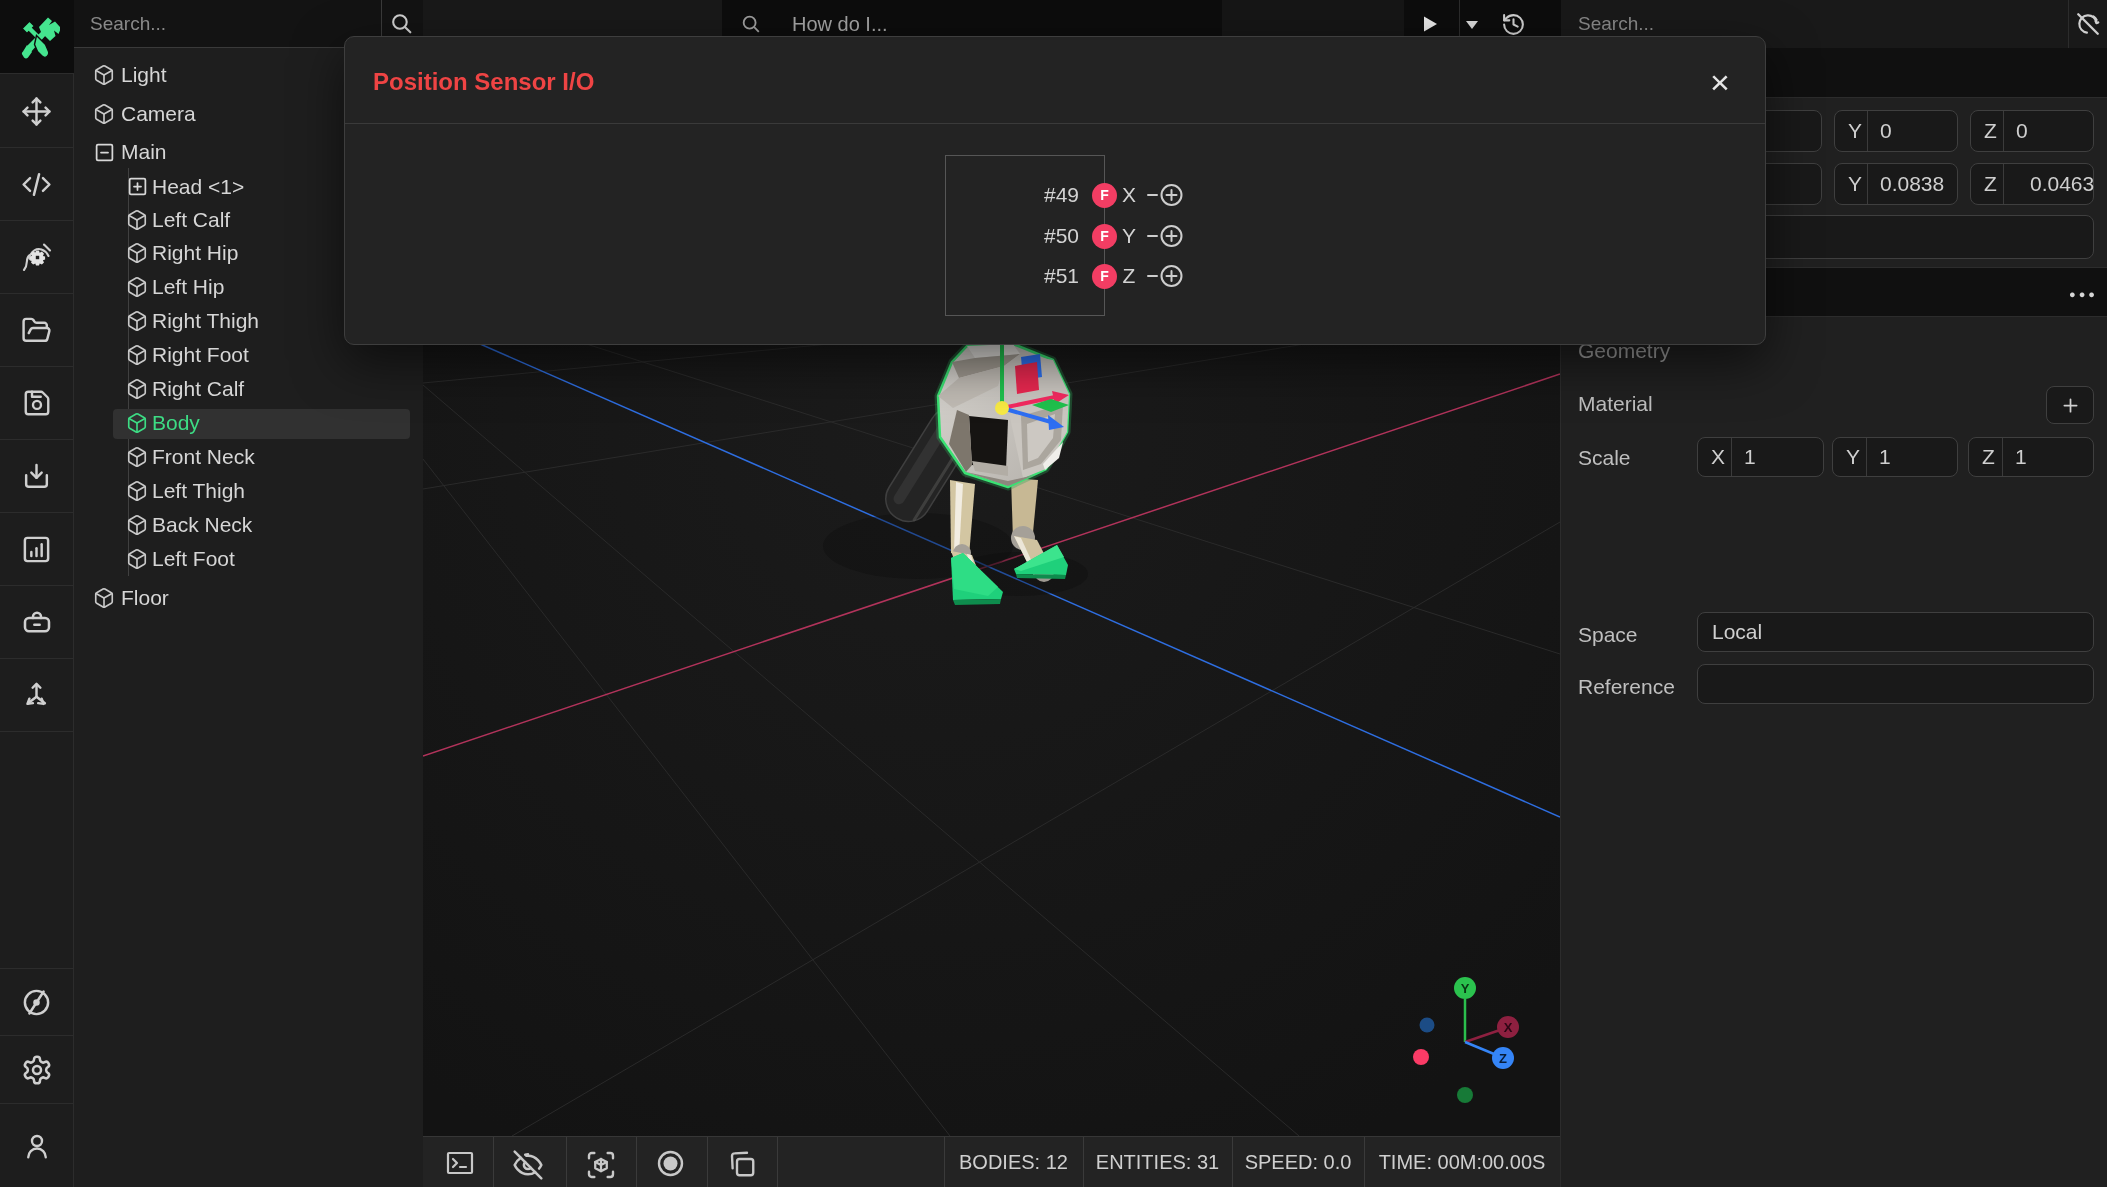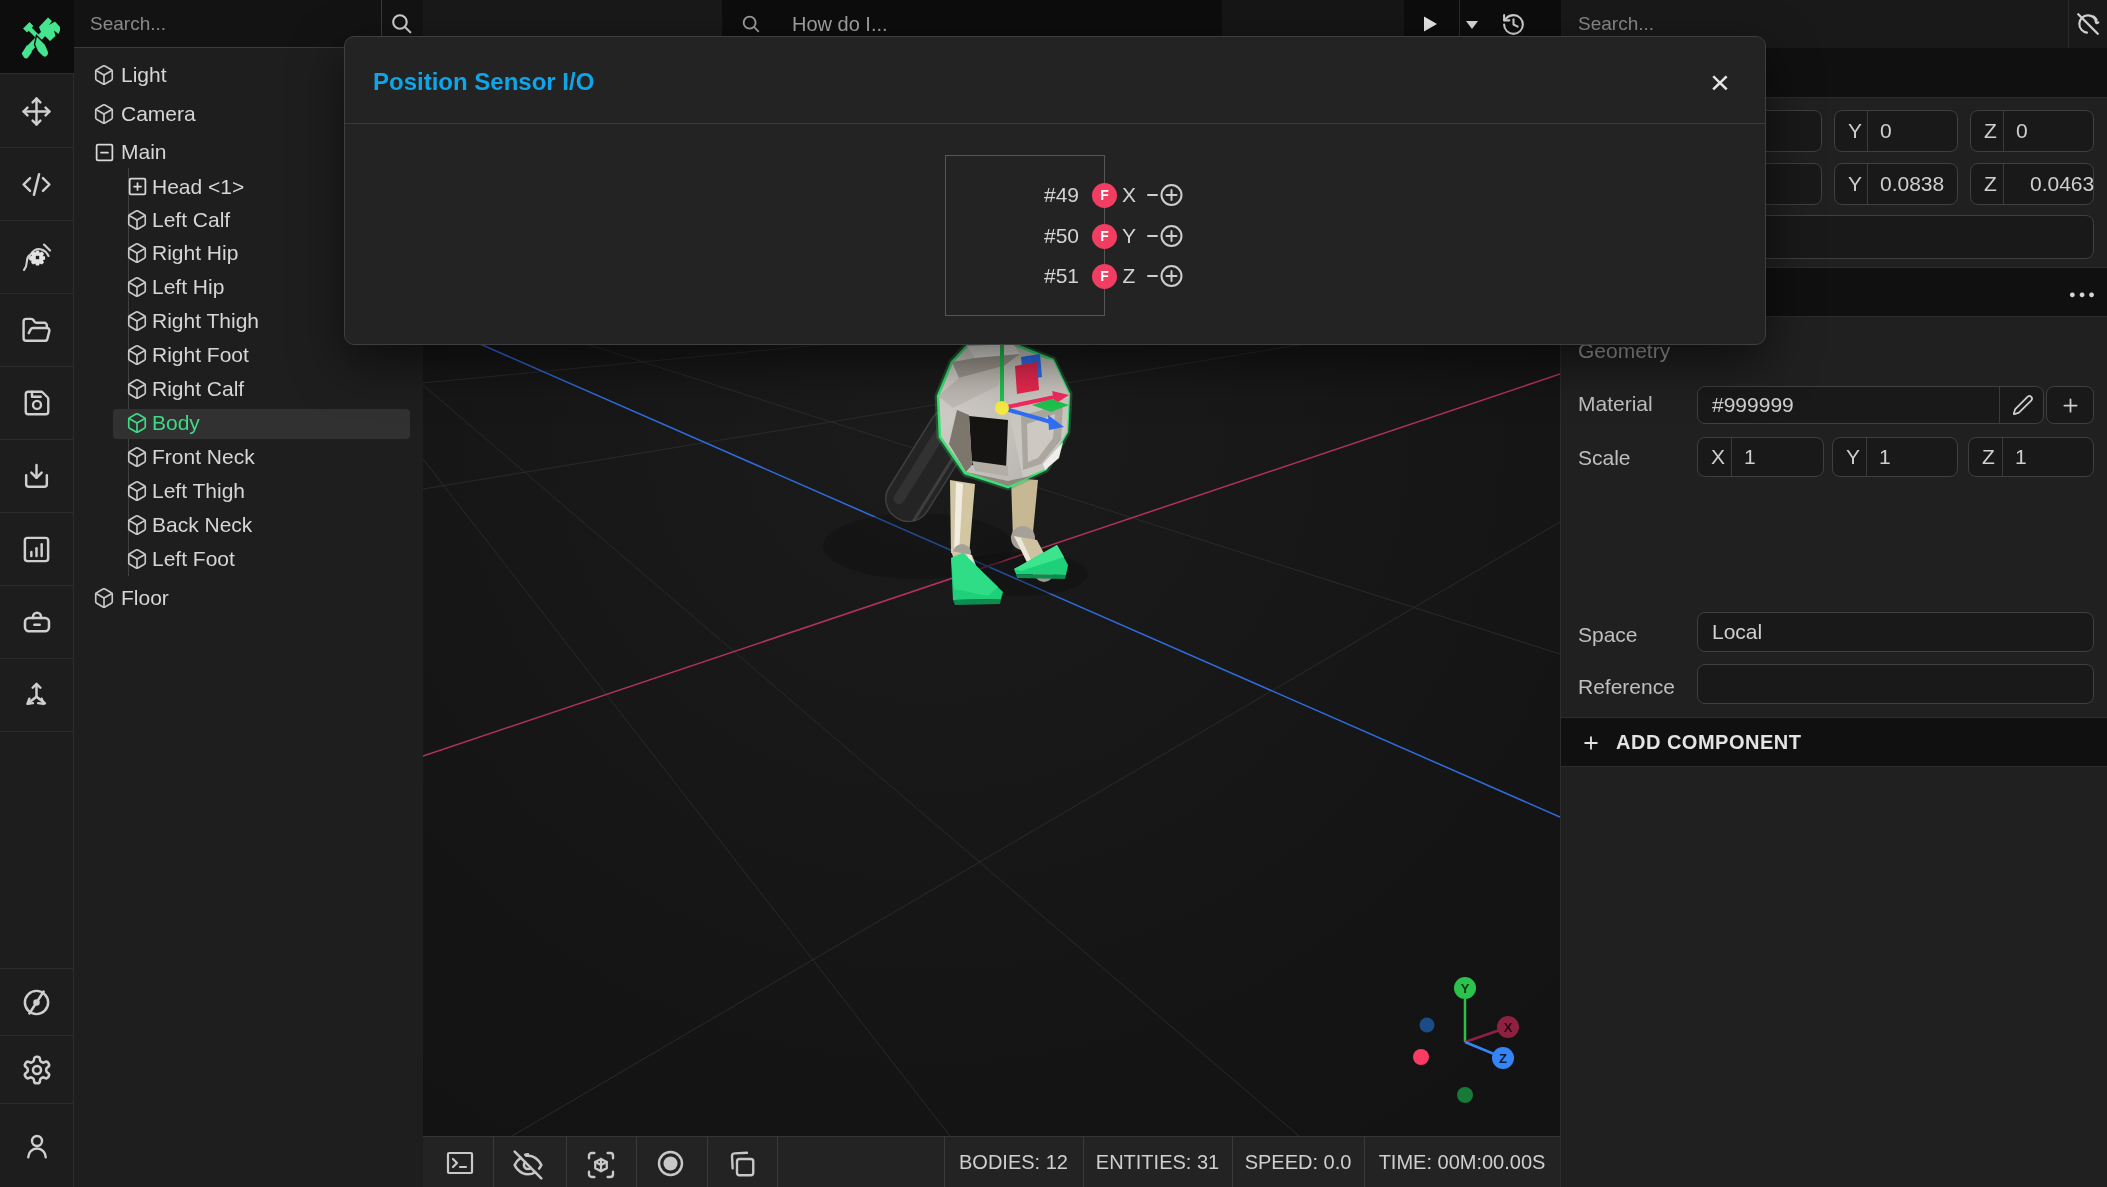--- a/index.html
+++ b/index.html
@@ -27,21 +27,21 @@
 #right { position:absolute; left:1560px; top:48px; width:547px; height:1139px; background:#202020; border-left:1px solid #2c2c2c; }
 .rbar { position:absolute; left:0; width:547px; background:#101010; }
 .rlabel { position:absolute; color:#bfbfbf; font-size:21px; }
 .rbox { position:absolute; background:#191919; border:1px solid #3f3f3f; border-radius:8px; color:#cfcfcf; font-size:21px; }
 .rbox .cell { position:absolute; top:0; height:100%; display:flex; align-items:center; }
 .vline { position:absolute; top:0; width:1px; height:100%; background:#3b3b3b; }
 .dots { position:absolute; width:26px; height:6px; }
 .dots::before { content:"●●●"; color:#d6d6d6; font-size:11px; letter-spacing:3px; position:absolute; top:-4px; }
 
 #modal { position:absolute; left:344px; top:36px; width:1422px; height:309px; background:#232323; border:1px solid #3e3e3e; border-radius:10px; box-shadow:0 18px 50px rgba(0,0,0,0.55); }
-#modal h1 { position:absolute; left:28px; top:31px; font-size:24px; font-weight:bold; color:#0ea5e9; }
+#modal h1 { position:absolute; left:28px; top:31px; font-size:24px; font-weight:bold; color:#ef4444; }
 #mclose { position:absolute; left:1358px; top:28px; width:34px; height:34px; color:#e6e6e6; font-size:34px; line-height:34px; text-align:center; font-weight:normal;}
 #msep { position:absolute; left:0; top:86px; width:1420px; height:1px; background:#3a3a3a; }
 #mnode { position:absolute; left:600px; top:118px; width:160px; height:161px; border:1px solid #565656; }
 .mrow { position:absolute; display:flex; align-items:center; color:#d3d3d3; font-size:21px; }
 .fdot { width:25px; height:25px; border-radius:50%; background:#f23d63; color:#fff; font-size:14px; font-weight:bold; display:flex; align-items:center; justify-content:center; }
 </style>
 </head>
 <body>
 <div id="stage">
   <div id="topbar">
@@ -468,27 +468,20 @@
         <div class="cell" style="left:13px;">Z</div>
         <div class="vline" style="left:32px;"></div>
         <div class="cell" style="left:59px;">0.0463</div>
       </div>
     <div class="rbox" style="left:136px;top:167px;width:397px;height:44px;"></div>
     <div class="rbar" style="top:219px;height:50px;border-top:1px solid #2c2c2c;border-bottom:1px solid #2c2c2c;">
       <div class="dots" style="left:508px;top:24px;"></div>
     </div>
     <div class="rlabel" style="left:17px;top:291px;color:#9a9a9a;">Geometry</div>
     <div class="rlabel" style="left:17px;top:344px;">Material</div>
-    <div class="rbox" style="left:136px;top:338px;width:347px;height:38px;">
-        <div class="cell" style="left:14px;">#999999</div>
-        <div class="vline" style="left:301px;"></div>
-      <svg class="abs" style="left:314px;top:7px" width="22" height="22" viewBox="0 0 24 24" fill="none" stroke="#cfcfcf" stroke-width="1.9" stroke-linecap="round" stroke-linejoin="round">
-          <path d="M21.17 6.83a2.85 2.85 0 0 0-4-4L3.84 16.17a2 2 0 0 0-.5.83l-1.32 4.35a.5.5 0 0 0 .62.62l4.35-1.32a2 2 0 0 0 .83-.5Z"></path>
-        </svg>
-    </div>
     <div class="rbox" style="left:485px;top:338px;width:48px;height:38px;">
       <svg class="abs" style="left:13px;top:8px" width="21" height="21" viewBox="0 0 24 24" fill="none" stroke="#cfcfcf" stroke-width="2" stroke-linecap="round">
           <path d="M12 5v14M5 12h14"></path>
         </svg>
     </div>
     <div class="rlabel" style="left:17px;top:398px;">Scale</div>
     <div class="rbox" style="left:136px;top:389px;width:127px;height:40px;">
         <div class="cell" style="left:13px;">X</div>
         <div class="vline" style="left:33px;"></div>
         <div class="cell" style="left:46px;">1</div>
@@ -502,26 +495,20 @@
         <div class="cell" style="left:13px;">Z</div>
         <div class="vline" style="left:33px;"></div>
         <div class="cell" style="left:46px;">1</div>
       </div>
     <div class="rlabel" style="left:17px;top:575px;">Space</div>
     <div class="rbox" style="left:136px;top:564px;width:397px;height:40px;">
         <div class="cell" style="left:14px;">Local</div>
       </div>
     <div class="rlabel" style="left:17px;top:627px;">Reference</div>
     <div class="rbox" style="left:136px;top:616px;width:397px;height:40px;"></div>
-    <div class="rbar" style="top:669px;height:50px;border-top:1px solid #2c2c2c;border-bottom:1px solid #2c2c2c;">
-      <svg class="abs" style="left:20px;top:15px" width="20" height="20" viewBox="0 0 24 24" fill="none" stroke="#e4e4e4" stroke-width="2.2" stroke-linecap="round">
-          <path d="M12 5v14M5 12h14"></path>
-        </svg>
-      <div class="abs" style="left:55px;top:13px;font-size:20px;font-weight:bold;color:#e4e4e4;letter-spacing:0.5px;">ADD COMPONENT</div>
-    </div>
   </div>
   <div id="modal">
     <h1>Position Sensor I/O</h1>
 
     <div id="mclose">×</div>
     <div id="msep"></div>
     <div id="mnode"></div>
     <div class="mrow" style="left:600px;top:145px;">
       <div style="width:134px;text-align:right;">#49</div>
       <div class="fdot" style="margin-left:13px;">F</div>

